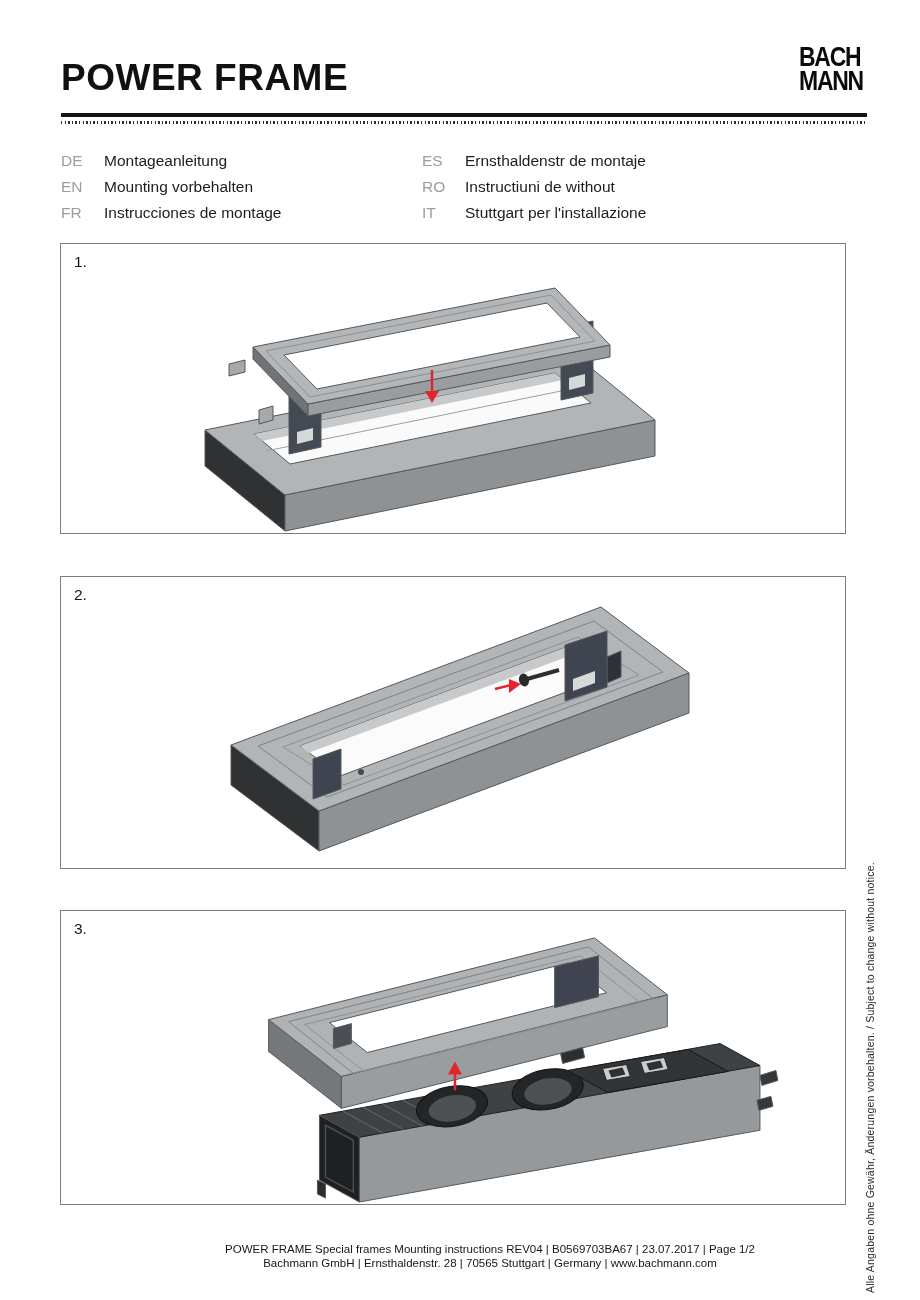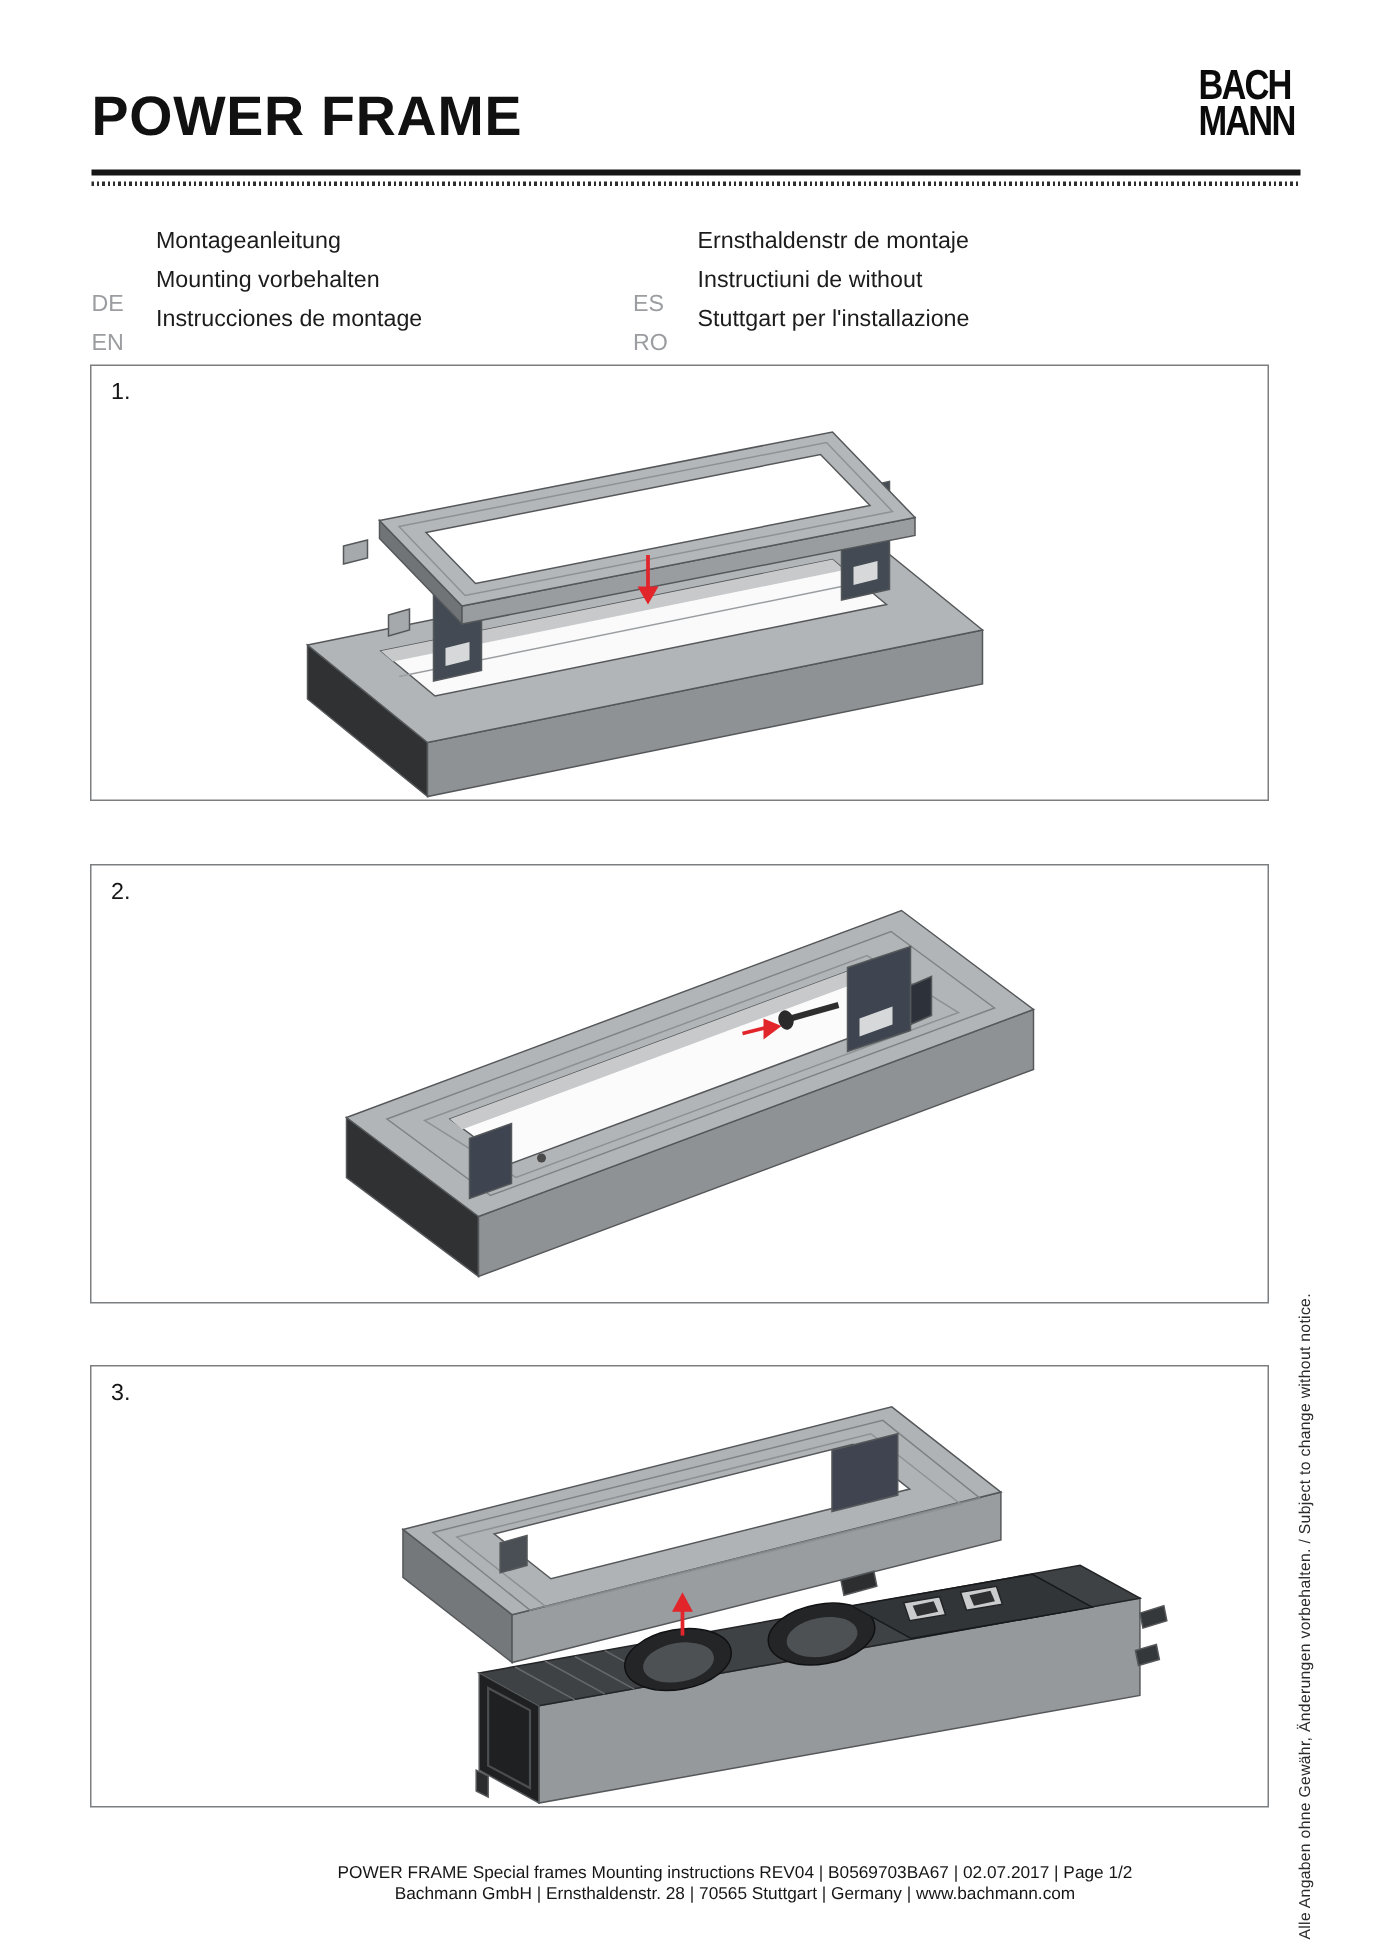--- a/index.html
+++ b/index.html
@@ -10,21 +10,21 @@
   .title{position:absolute;left:61px;top:57px;font-size:37px;font-weight:bold;
          letter-spacing:.5px;color:#111;white-space:nowrap;}
   .logo{position:absolute;left:799px;top:45px;font-weight:bold;font-size:28px;line-height:.86;
         color:#0b0b0b;letter-spacing:-1.5px;transform:scaleX(.82);transform-origin:left top;}
   .rule-thick{position:absolute;left:61px;width:806px;top:113px;height:4px;background:#151515;}
   .rule-dotted{position:absolute;left:61px;width:806px;top:121px;height:3px;
         background-image:repeating-linear-gradient(to right,#2e2e2e 0 1.5px,transparent 1.5px 3.6px);}
 
   
   .lang-row{position:absolute;height:26px;font-size:15.5px;line-height:26px;white-space:nowrap;}
-  .lang-code{position:absolute;left:0;color:#9b9da0;margin-top:42px;}
+  .lang-code{position:absolute;left:0;color:#9b9da0;}
   .lang-label{position:absolute;left:43px;color:#1c1c1c;text-align:right;}
   .col1{left:61px;} .col2{left:422px;}
   .r0{top:148px;} .r1{top:174px;} .r2{top:200px;}
 
   
   .step-box{position:absolute;left:60px;width:786px;border:1.5px solid #7c7e80;
             box-sizing:border-box;background:#ffffff;}
   .box1{top:243px;height:291px;} .box2{top:576px;height:293px;} .box3{top:910px;height:295px;}
   .step-num{position:absolute;left:13px;top:9px;font-size:15.5px;color:#161616;}
   .step-box svg{position:absolute;left:0;top:0;width:100%;height:100%;}
@@ -190,17 +190,17 @@
         <line x1="394" y1="163" x2="394" y2="180" stroke="#e1252b" stroke-width="2.5"></line>
         <polygon points="387,164 401,164 394,151" fill="#e1252b"></polygon>
       </g>
     </svg>
     <div class="step-num">3.</div>
   </div>
 
   <div class="side-note">Alle Angaben ohne Gewähr, Änderungen vorbehalten. / Subject to change without notice.</div>
 
   <div class="footer">
-    <div>POWER FRAME Special frames Mounting instructions REV04  | B0569703BA67 | 02.07.2017 | Page 1/2</div>
+    <div>POWER FRAME Special frames Mounting instructions REV04  | B0569703BA67 | 23.07.2017 | Page 1/2</div>
     <div>Bachmann GmbH | Ernsthaldenstr. 28 | 70565 Stuttgart | Germany | www.bachmann.com</div>
   </div>
 
 </div>
 
 </body></html>

